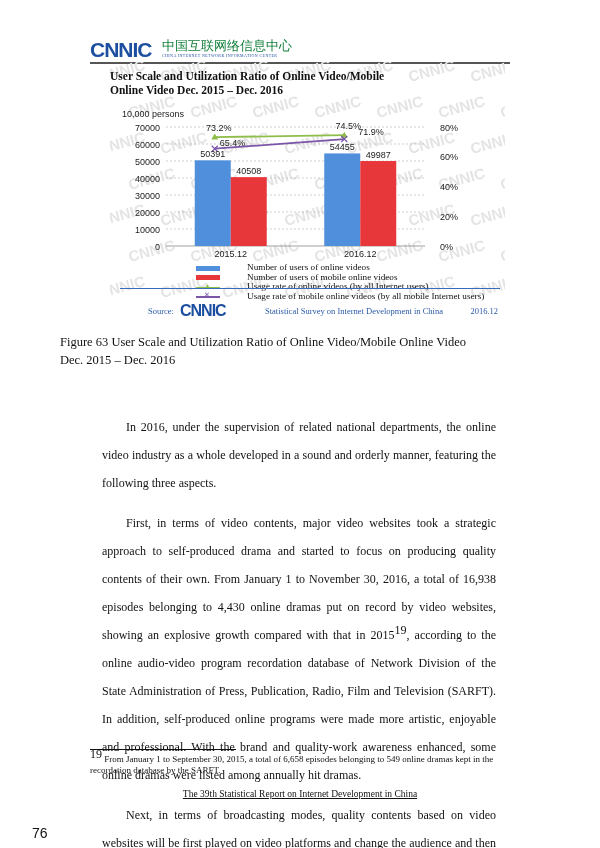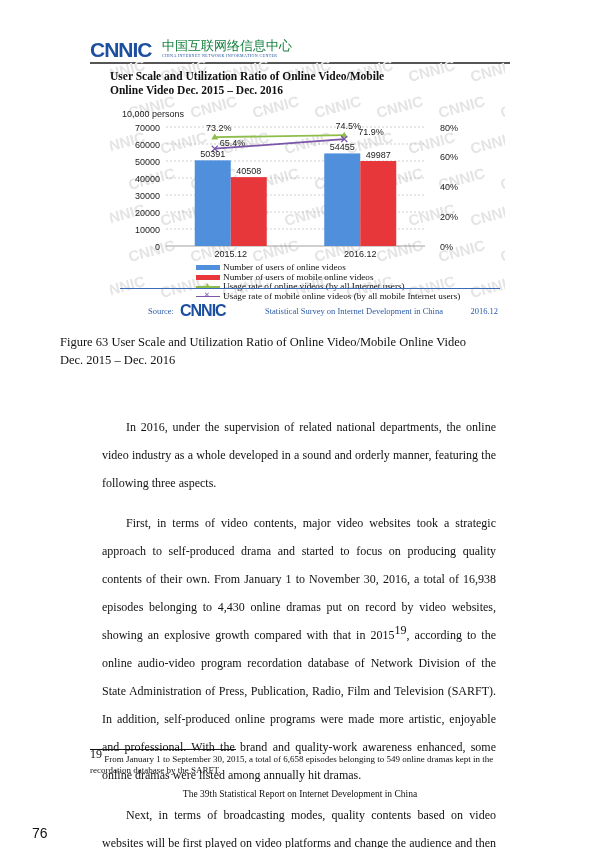--- a/index.html
+++ b/index.html
@@ -10,40 +10,40 @@
           font-weight: bold; font-size: 21px; color: #1d4fa0; letter-spacing: -1px; line-height: 20px; }
   .logo-cn { position: absolute; left: 72px; top: 0; font-size: 13px; color: #15803d; line-height: 15px; }
   .logo-en { position: absolute; left: 72px; top: 15px; font-size: 4px; color: #1d4fa0; letter-spacing: 0.4px; }
   .header-rule { position: absolute; left: 0; top: 24px; width: 420px; height: 1.5px; background: #555; }
 
   .chart-box { position: absolute; left: 110px; top: 62px; width: 395px; height: 250px; }
   .chart-title { position: absolute; left: 0; top: 7px; width: 335px; text-align: left;
                  font-weight: bold; font-size: 11.5px; line-height: 14px; }
   svg text { font-family: "Liberation Sans", sans-serif; }
   .legend { position: absolute; left: 86px; top: 201px; font-size: 9.2px; line-height: 9.6px; }
-  .legend-row { display: flex; align-items: flex-start; height: 9.6px; }
+  .legend-row { display: flex; align-items: flex-end; height: 9.6px; gap: 24px; }
   .legend-swatch { width: 24px; height: 9px; margin-right: 3px; position: relative; }
   .source-row { position: absolute; left: 38px; top: 258px; width: 462px; height: 14px; font-size: 8.5px; color: #2a5aa8; }
   .source-rule { position: absolute; left: 40px; top: 310px; width: 460px; height: 1px; background: #3a6bb8; }
   .src-label { position: absolute; left: 0; top: 2px; }
   .src-logo { position: absolute; left: 36px; top: -2px; font-family: "Liberation Sans", sans-serif;
               font-weight: bold; font-size: 16px; color: #1d4fa0; letter-spacing: -1px; }
   .src-text { position: absolute; left: 115px; top: 2px; }
   .src-date { position: absolute; right: 2px; top: 2px; }
 
   .caption { position: absolute; left: 60px; top: 333px; width: 480px; text-align: left;
              font-size: 12.5px; line-height: 18px; }
   .body-text { position: absolute; left: 90px; top: 401px; width: 418px;
                font-size: 12px; line-height: 28px; text-align: justify; }
   .body-text p { margin: 12px; text-indent: 24px; }
   sup { font-size: 12px; line-height: 0; }
   .fn-rule { position: absolute; left: 90px; top: 749px; width: 146px; height: 1px; background: #111; }
   .footnote { position: absolute; left: 90px; top: 754px; width: 420px; font-size: 9px; line-height: 11px; }
   .page-num { position: absolute; left: 32px; top: 782px; font-family: "Liberation Sans", sans-serif; font-size: 14px; margin-top: 43px; }
-  .footer-title { position: absolute; left: 0; width: 600px; top: 789px; text-align: center; font-size: 9.5px; }
+  .footer-title { position: absolute; left: 0; width: 600px; top: 789px; text-align: center; font-size: 9.5px; text-decoration: underline; }
 </style>
 </head>
 <body>
 
 <div class="header">
   <div class="logo">CNNIC</div>
   <div class="logo-cn">中国互联网络信息中心</div>
   <div class="logo-en">CHINA INTERNET NETWORK INFORMATION CENTER</div>
   <div class="header-rule"></div>
 </div>

